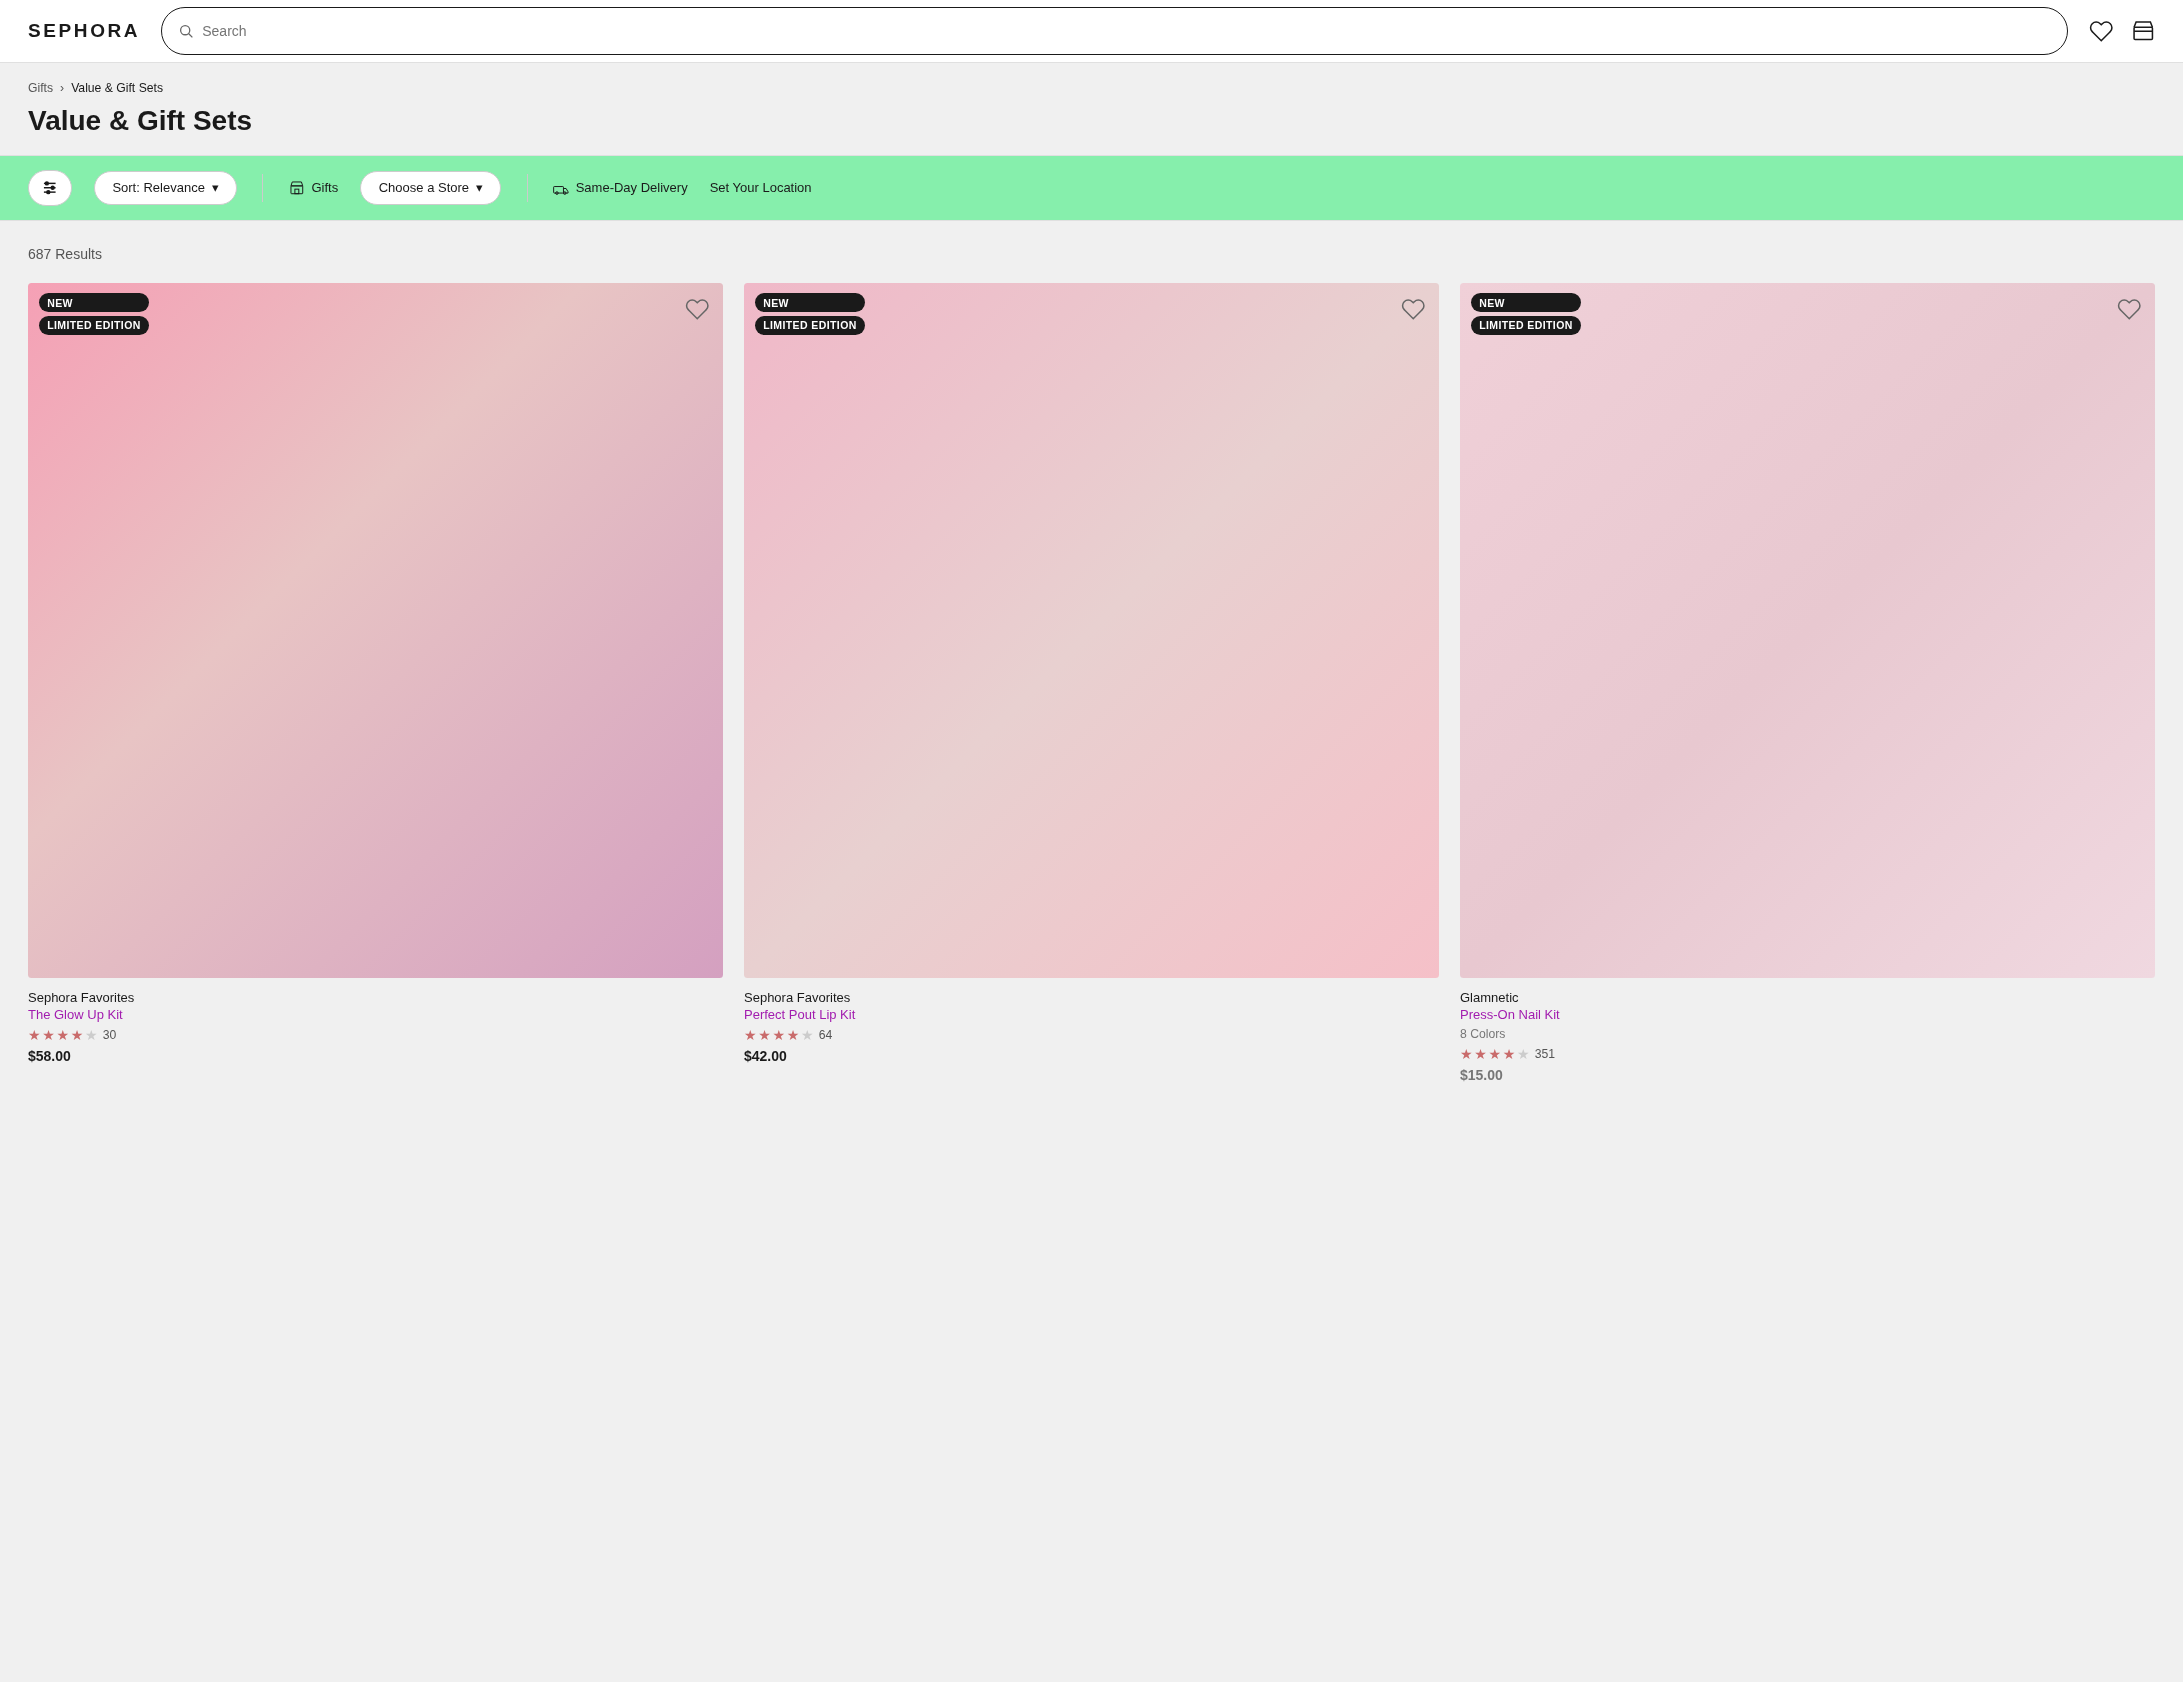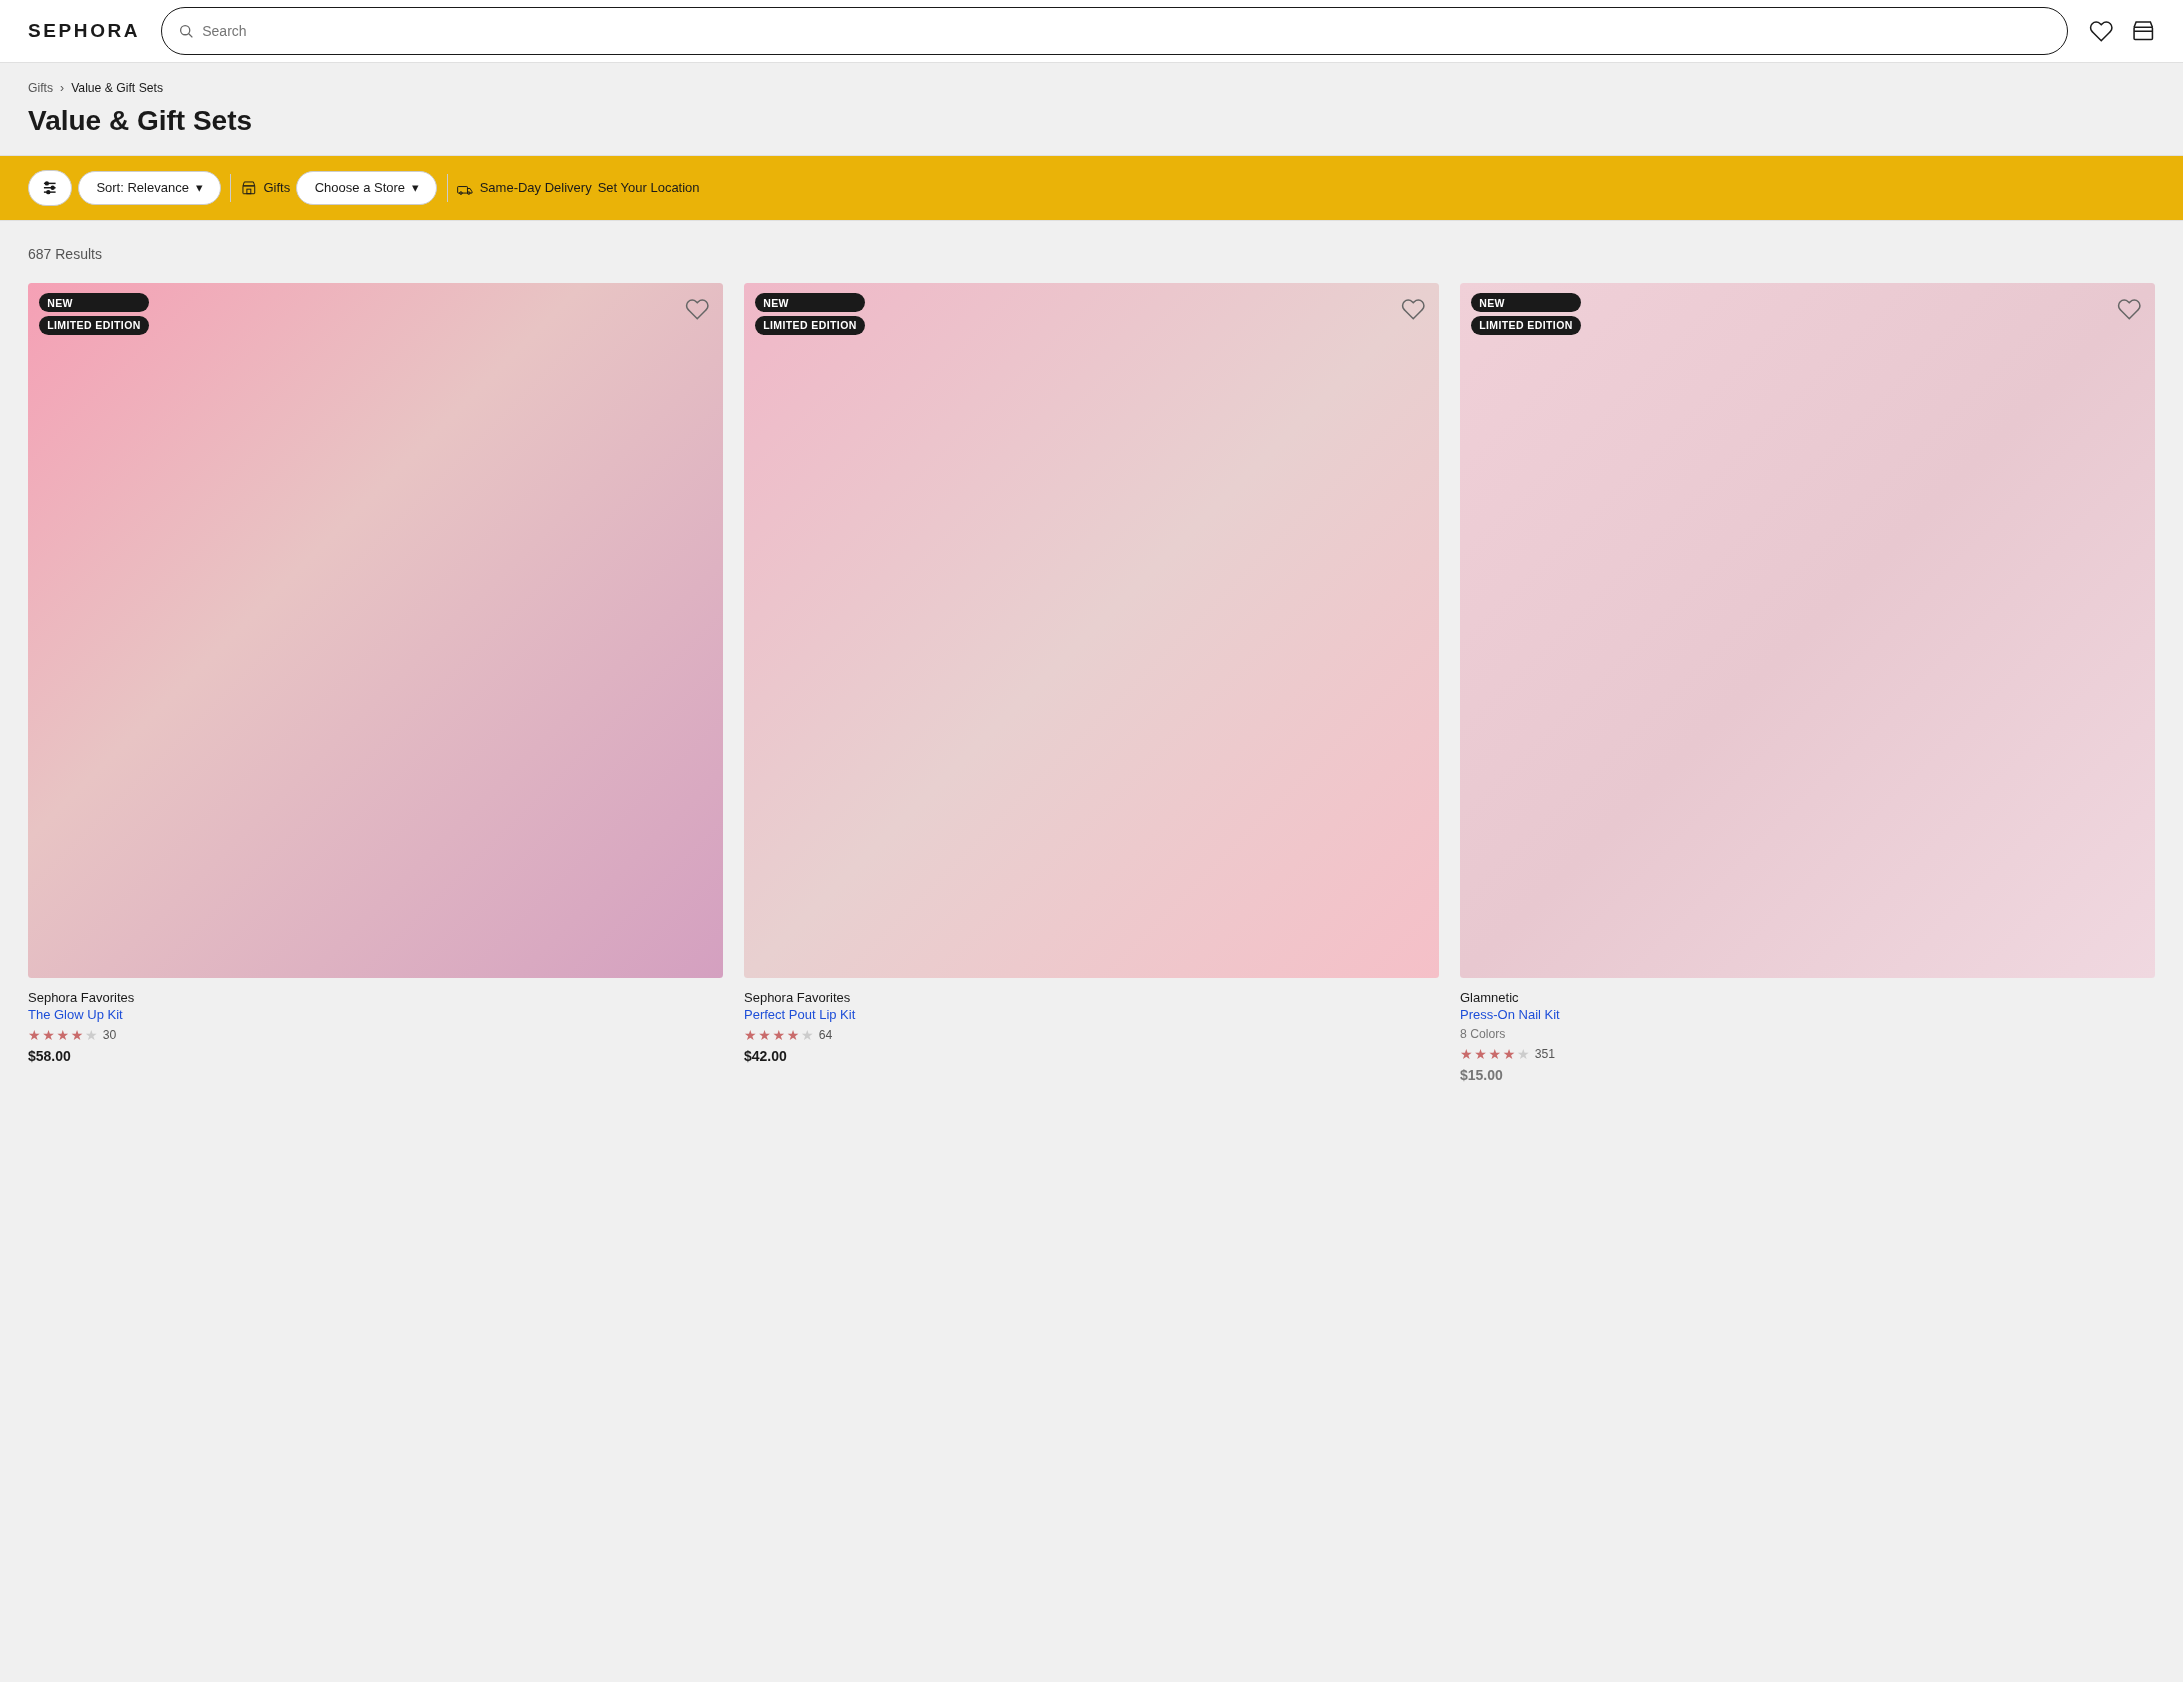--- a/index.html
+++ b/index.html
@@ -72,25 +72,25 @@
       padding: 10.5px 28px 17.5px;
     }
     .page-title {
       font-size: 28px;
       font-weight: 700;
       color: #1a1a1a;
     }
 
     
     .filter-bar {
-      background: #eab308;
+      background: #86efac;
       display: flex;
       align-items: center;
       padding: 14px 28px;
-      gap: 6px;
+      gap: 22px;
       border-top: 0.9px solid #e0e0e0;
       border-bottom: 0.9px solid #e0e0e0;
       flex-wrap: wrap;
     }
     .filter-btn {
       display: flex;
       align-items: center;
       gap: 7px;
       border: 1.3px solid #ccc;
       border-radius: 44px;
@@ -180,21 +180,21 @@
       background: #1a1a1a;
     }
     .product-brand {
       font-size: 13px;
       font-weight: 400;
       color: #1a1a1a;
       margin-bottom: 1.7px;
     }
     .product-name {
       font-size: 13px;
-      color: #1d4ed8;
+      color: #a21caf;
       margin-bottom: 5.2px;
     }
     .product-variant {
       font-size: 12.2px;
       color: #777;
       margin-bottom: 5.2px;
     }
     .stars-row {
       display: flex;
       align-items: center;

